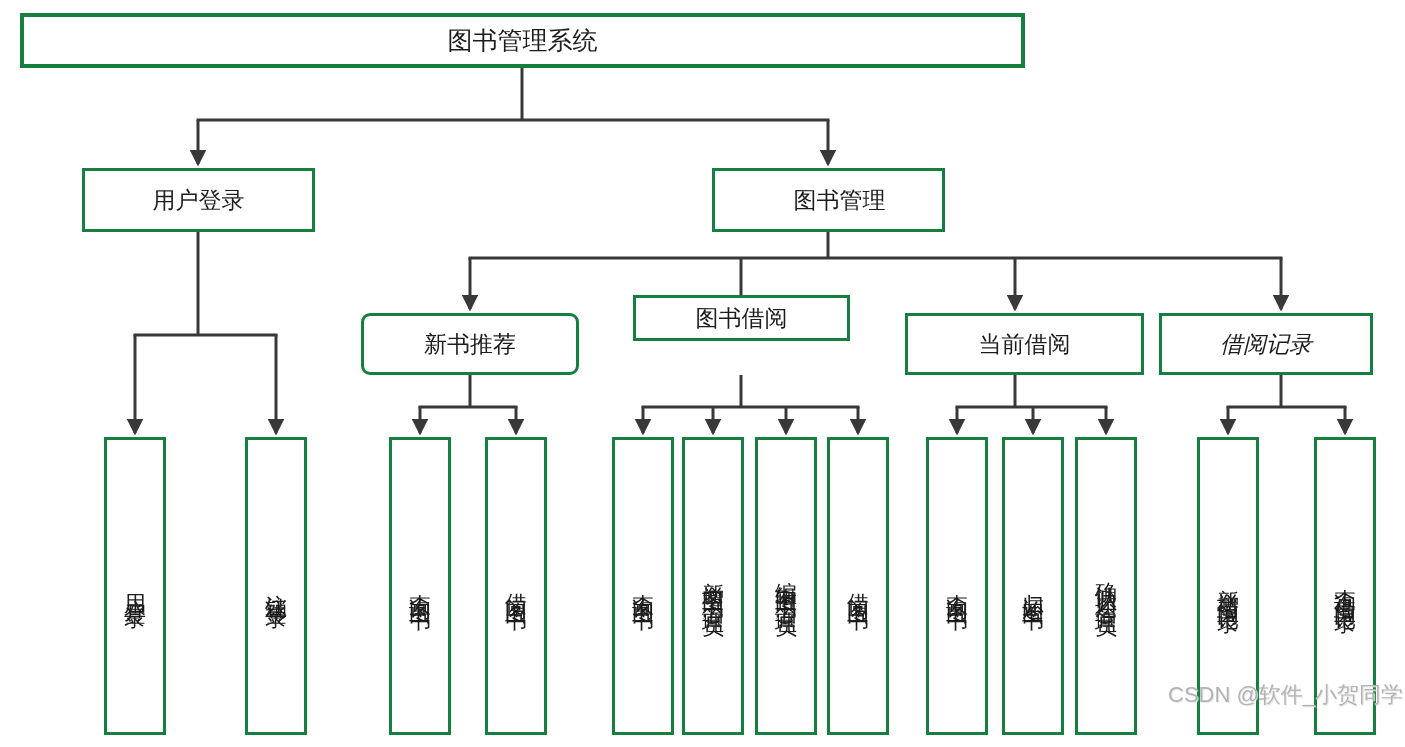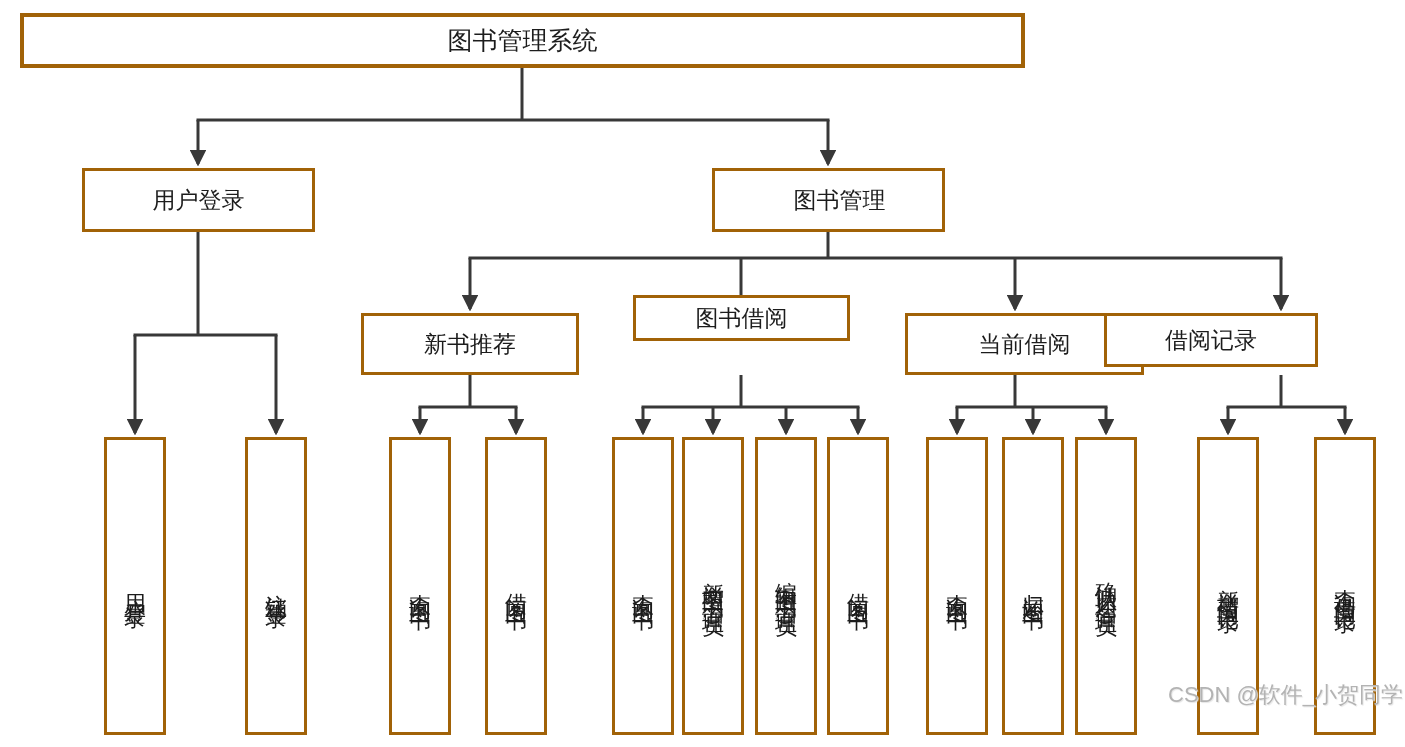--- a/index.html
+++ b/index.html
@@ -18,21 +18,21 @@
   #connectors {
     position: absolute;
     left: 0; top: 0;
     width: 1405px;
     height: 747px;
   }
   .node {
     position: absolute;
     box-sizing: border-box;
     background: #ffffff;
-    border: 3px solid #a16207;
+    border: 3px solid #15803d;
     color: #1c1c1c;
     display: flex;
     align-items: center;
     justify-content: center;
     text-align: center;
   }
   .node.root {
     border-width: 4px;
     font-size: 25px;
   }
@@ -121,24 +121,24 @@
       <line x1="1228" y1="407" x2="1228" y2="433" marker-end="url(#arrow)"></line>
       <line x1="1345" y1="407" x2="1345" y2="433" marker-end="url(#arrow)"></line>
     </g>
   </svg>
 
   <div class="node root" style="left:20px; top:13px; width:1005px; height:55px;">图书管理系统</div>
 
   <div class="node lvl2" style="left:82px; top:168px; width:233px; height:64px;">用户登录</div>
   <div class="node lvl2" style="left:712px; top:168px; width:233px; height:64px;padding-left:22px;">图书管理</div>
 
-  <div class="node lvl3" style="left:361px; top:313px; width:218px; height:62px;">新书推荐</div>
+  <div class="node lvl3" style="left:361px; top:313px; width:218px; height:62px;border-radius:9px;">新书推荐</div>
   <div class="node lvl3" style="left:633px; top:295px; width:217px; height:46px;">图书借阅</div>
   <div class="node lvl3" style="left:905px; top:313px; width:239px; height:62px;">当前借阅</div>
-  <div class="node lvl3" style="left:1104px; top:313px; width:214px; height:54px;">借阅记录</div>
+  <div class="node lvl3" style="left:1159px; top:313px; width:214px; height:62px;font-style:italic;">借阅记录</div>
 
   <div class="node leaf" style="left:104px; top:437px; width:62px; height:298px;">用户登录</div>
   <div class="node leaf" style="left:245px; top:437px; width:62px; height:298px;">注销登录</div>
 
   <div class="node leaf" style="left:389px; top:437px; width:62px; height:298px;">查询图书</div>
   <div class="node leaf" style="left:485px; top:437px; width:62px; height:298px;">借阅图书</div>
 
   <div class="node leaf" style="left:612px; top:437px; width:62px; height:298px;">查询图书</div>
   <div class="node leaf" style="left:682px; top:437px; width:62px; height:298px;">新增图书（管理员）</div>
   <div class="node leaf" style="left:755px; top:437px; width:62px; height:298px;">编辑图书（管理员）</div>

